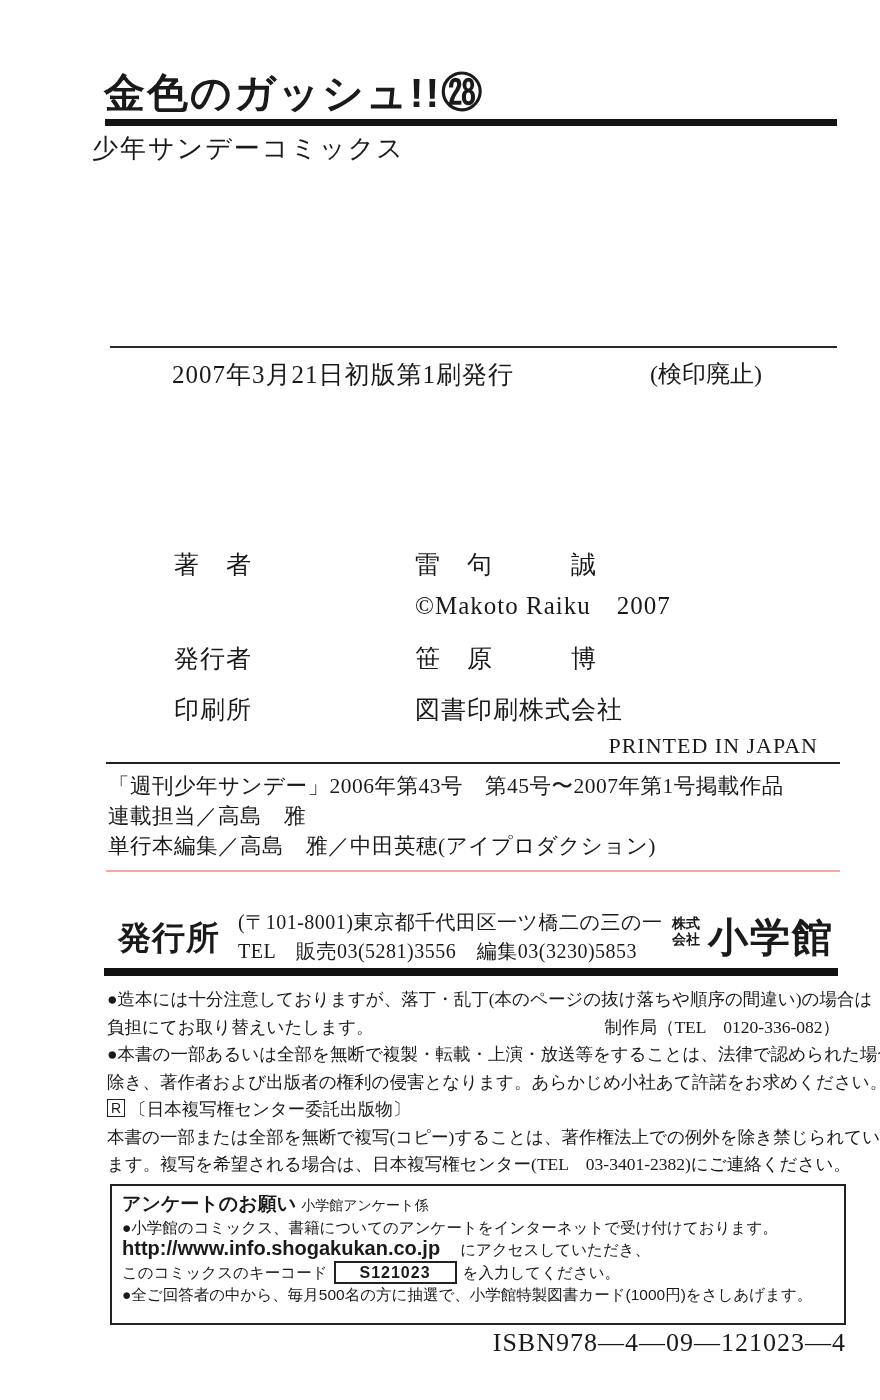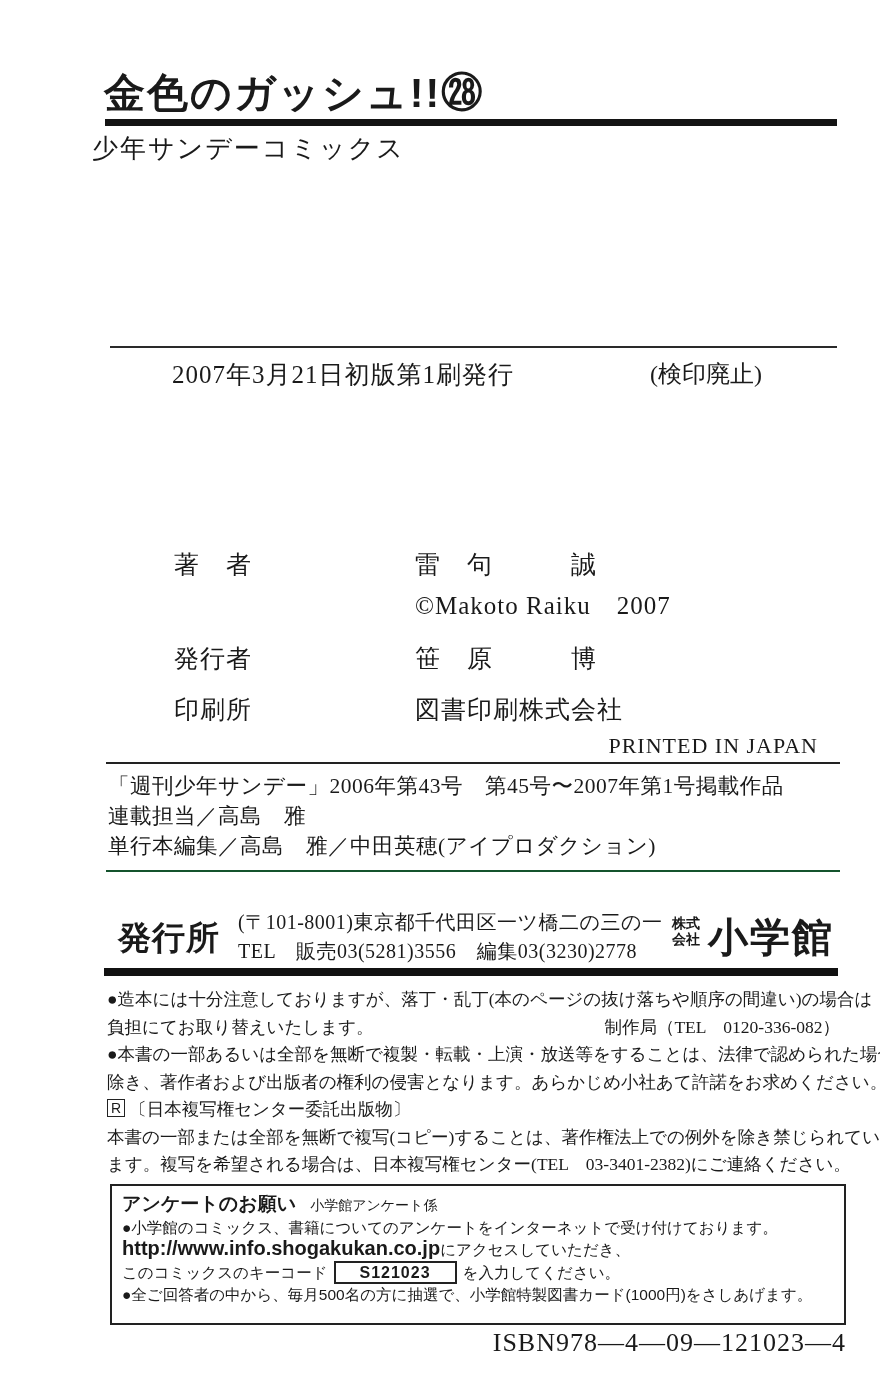--- a/index.html
+++ b/index.html
@@ -30,21 +30,21 @@
   .credit-value{left:415px;font-size:25px;letter-spacing:1px;}
   .row-author{top:548px;}
   .row-copyright{top:589px;}
   .row-publisher{top:642px;}
   .row-printer{top:693px;}
   .printed-in{left:0;top:733px;width:818px;text-align:right;font-size:22px;letter-spacing:1px;}
 
   
   .serial-block{
     left:106px;top:762px;width:732px;
-    border-top:2px solid #222;border-bottom:2px solid #14532d;
+    border-top:2px solid #222;border-bottom:2px solid #fca5a5;
     padding:7px 0 9px 2px;
     font-size:21.5px;line-height:30px;letter-spacing:0.5px;
   }
 
   
   .pub-block{left:106px;top:908px;width:732px;height:58px;}
   .pub-label{left:12px;top:8px;font-size:33px;font-weight:bold;letter-spacing:1px;}
   .pub-address{left:132px;top:0px;font-size:20px;line-height:29px;letter-spacing:0.5px;}
   .pub-corp{left:566px;top:7px;font-size:14px;line-height:16px;font-weight:bold;}
   .pub-name{left:602px;top:2px;font-size:40px;font-weight:bold;letter-spacing:2px;}
@@ -59,23 +59,23 @@
     position:relative;top:-2px;
   }
 
   
   .survey-box{
     left:110px;top:1184px;width:712px;height:124px;
     border:2px solid #222;
     padding:7px 10px 6px 10px;
     font-size:15.5px;line-height:21.5px;
   }
-  .survey-title{font-size:19px;font-weight:bold;margin-right:14px;}
+  .survey-title{font-size:19px;font-weight:bold;margin-right:5px;}
   .survey-subtitle{font-size:14px;}
-  .survey-url{font-size:20px;font-weight:bold;margin-right:0;}
+  .survey-url{font-size:20px;font-weight:bold;margin-right:20px;}
   .keycode-box{
     display:inline-block;border:2px solid #222;
     font-size:16px;font-weight:bold;letter-spacing:1px;
     padding:0 24px;margin:0 6px;line-height:19px;
   }
 
   
   .isbn{left:0;top:1328px;width:846px;text-align:right;font-size:26px;letter-spacing:1px;}
 </style>
 </head>
@@ -101,21 +101,21 @@
 <div class="abs serial-block">
   <div class="nowrap">「週刊少年サンデー」2006年第43号　第45号〜2007年第1号掲載作品</div>
   <div class="nowrap">連載担当／高島　雅</div>
   <div class="nowrap">単行本編集／高島　雅／中田英穂(アイプロダクション)</div>
 </div>
 
 <div class="abs pub-block">
   <div class="abs pub-label sans nowrap">発行所</div>
   <div class="abs pub-address nowrap">
     <div class="nowrap">(〒101-8001)東京都千代田区一ツ橋二の三の一</div>
-    <div class="nowrap">TEL　販売03(5281)3556　編集03(3230)2778</div>
+    <div class="nowrap">TEL　販売03(5281)3556　編集03(3230)5853</div>
   </div>
   <div class="abs pub-corp sans">
     <div>株式</div>
     <div>会社</div>
   </div>
   <div class="abs pub-name sans nowrap">小学館</div>
 </div>
 <div class="abs pub-rule"></div>
 
 <div class="abs notices">

